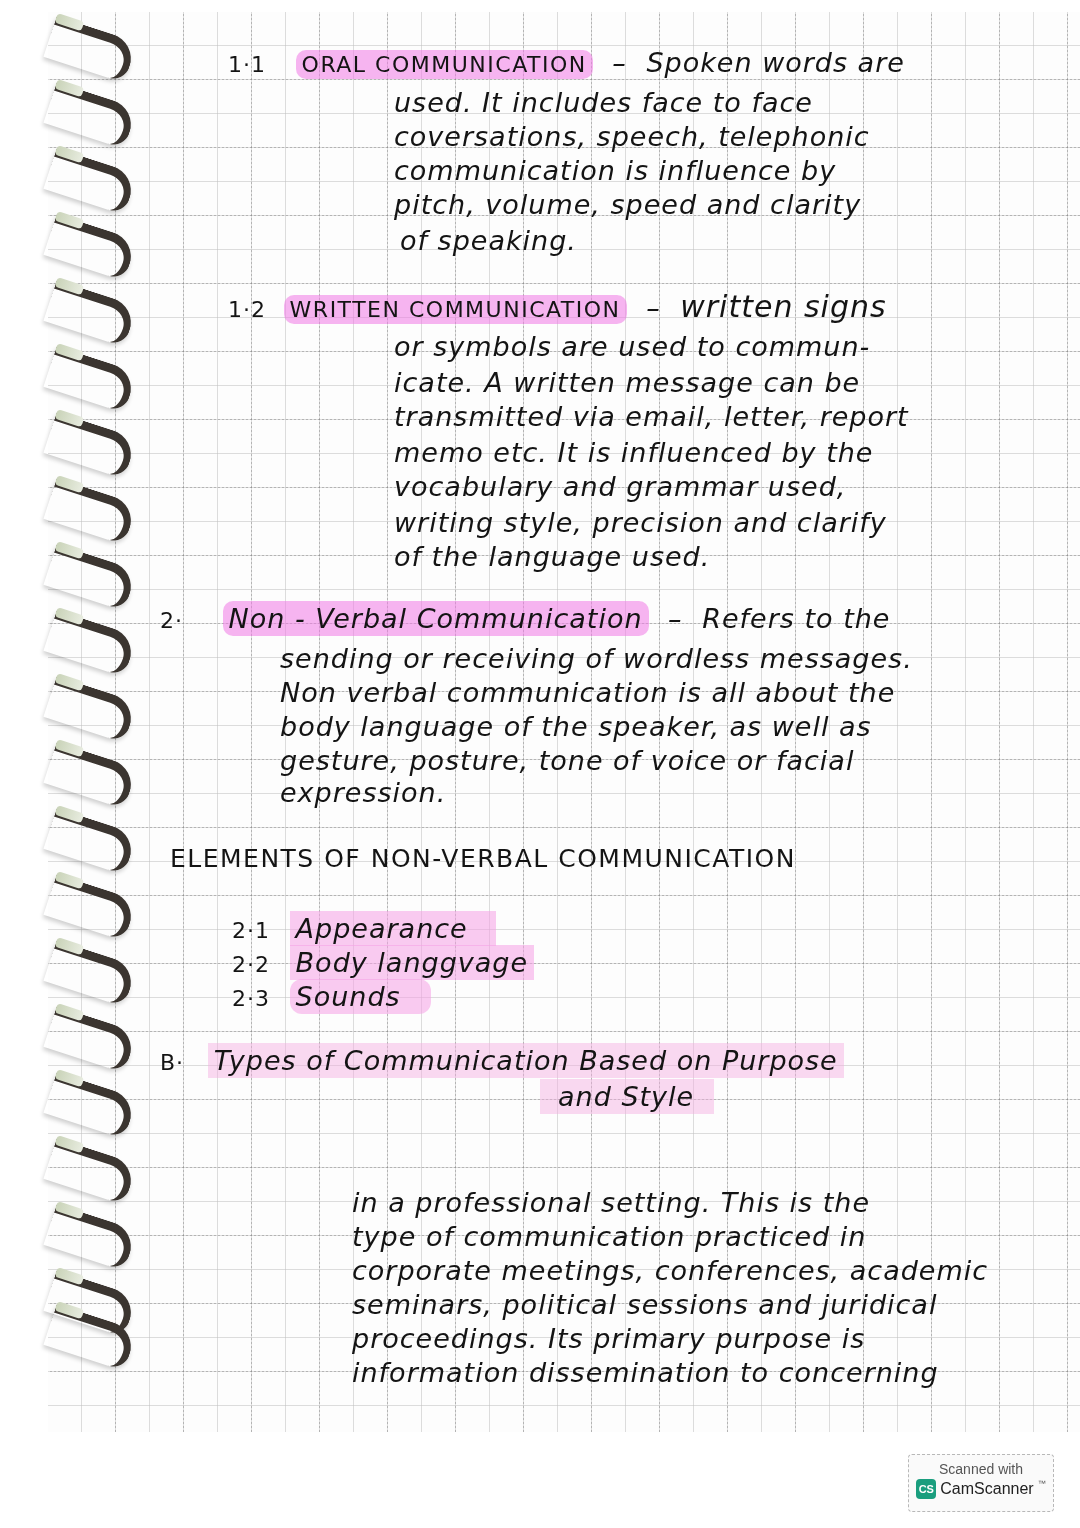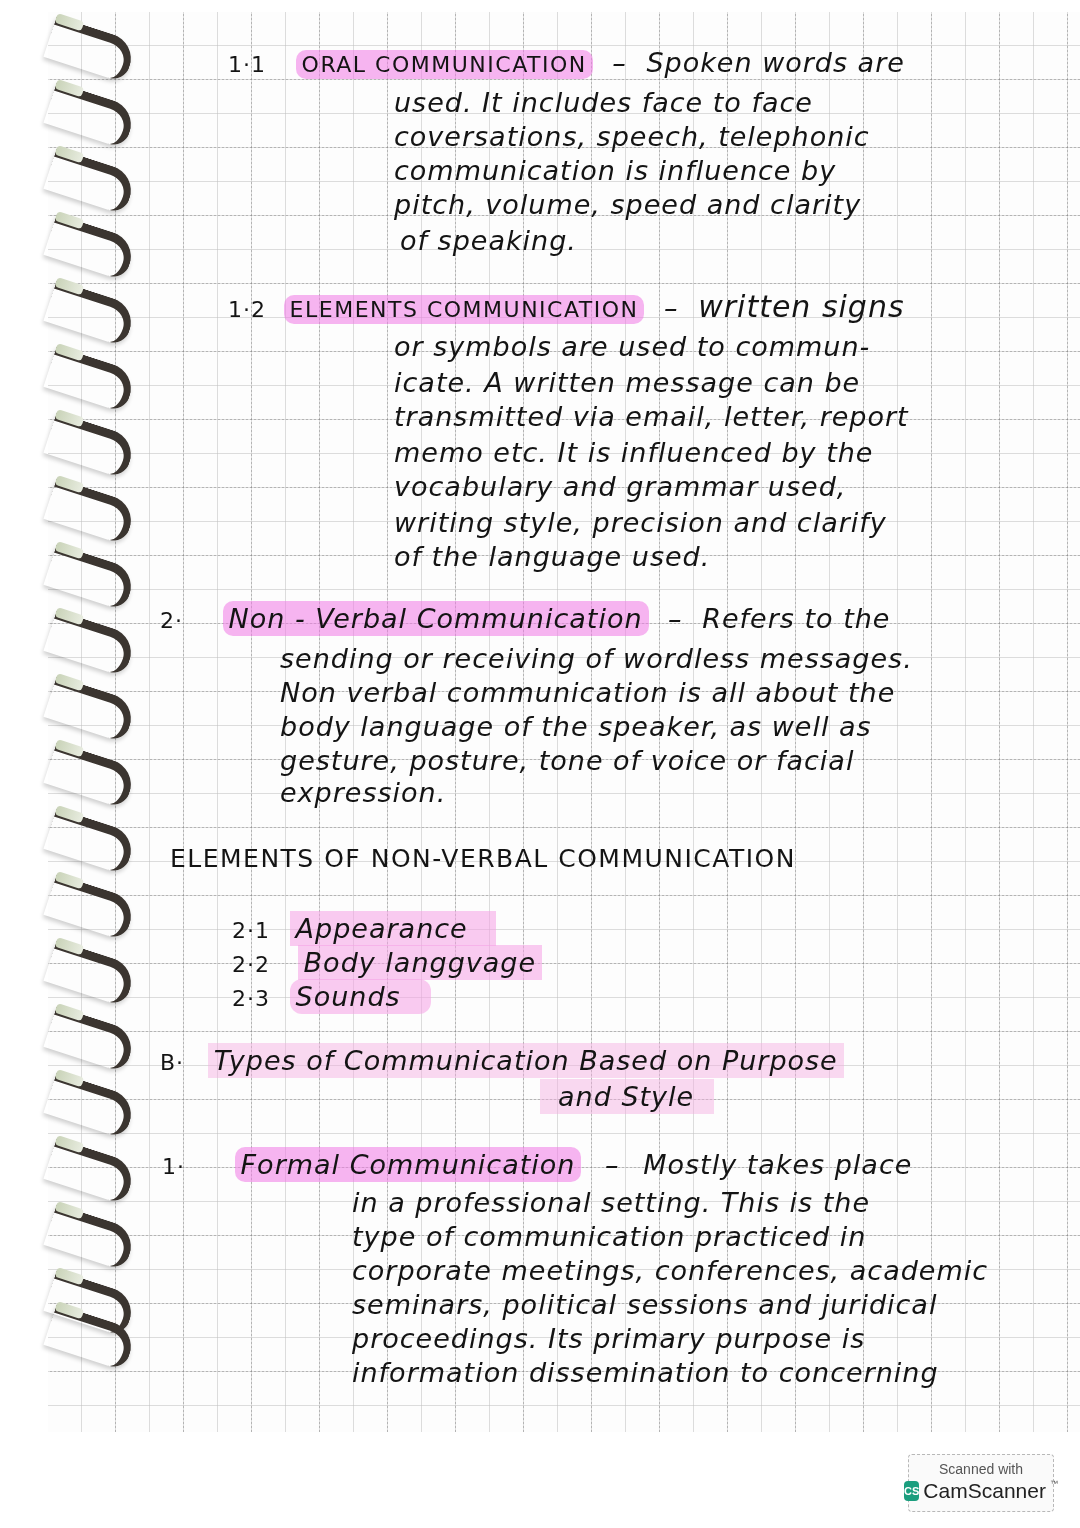--- a/index.html
+++ b/index.html
@@ -49,21 +49,21 @@
     position: absolute; left: 908px; top: 1454px; width: 144px; height: 56px;
     border: 1px dashed #b8b8b8; border-radius: 4px; background: #fafafa; z-index: 5;
     text-align: center; font-family: "Liberation Sans", sans-serif;
   }
   .badge .l1 { font-size: 14px; color: #555; margin-top: 6px; }
   .badge .l2 { display: flex; align-items: center; justify-content: center; gap: 4px; margin-top: 2px; }
   .cs-logo {
     width: 20px; height: 20px; background: #1a9e7e; color: #fff; border-radius: 4px;
     font-size: 11px; font-weight: bold; line-height: 20px;
   }
-  .badge .brand { font-size: 21px; color: #222; }
+  .badge .brand { font-size: 16px; color: #222; }
 </style>
 </head>
 <body>
 
 <div class="page"></div>
 
 <div class="spiral">
   <div class="ring" style="top:28px"></div>
   <div class="ring" style="top:94px"></div>
   <div class="ring" style="top:160px"></div>
@@ -96,21 +96,21 @@
     <span>Spoken words are</span>
   </div>
   <div class="hw" style="left:394px; top:86px;">used. It includes face to face</div>
   <div class="hw" style="left:394px; top:120px;">coversations, speech, telephonic</div>
   <div class="hw" style="left:394px; top:154px;">communication is influence by</div>
   <div class="hw" style="left:394px; top:188px;">pitch, volume, speed and clarity</div>
   <div class="hw" style="left:400px; top:224px;">of speaking.</div>
 
   <div class="hw" style="left:228px; top:290px;">
     <span class="num">1·2</span>
-    <span class="caps hl" style="margin-left:8px;">ELEMENTS COMMUNICATION</span>
+    <span class="caps hl" style="margin-left:8px;">WRITTEN COMMUNICATION</span>
     <span style="margin:0 10px;">–</span>
     <span style="font-size:30px;">written signs</span>
   </div>
   <div class="hw" style="left:394px; top:330px;">or symbols are used to commun-</div>
   <div class="hw" style="left:394px; top:366px;">icate. A written message can be</div>
   <div class="hw" style="left:394px; top:400px;">transmitted via email, letter, report</div>
   <div class="hw" style="left:394px; top:436px;">memo etc. It is influenced by the</div>
   <div class="hw" style="left:394px; top:470px;">vocabulary and grammar used,</div>
   <div class="hw" style="left:394px; top:506px;">writing style, precision and clarify</div>
   <div class="hw" style="left:394px; top:540px;">of the language used.</div>
@@ -127,41 +127,35 @@
   <div class="hw" style="left:280px; top:744px;">gesture, posture, tone of voice or facial</div>
   <div class="hw" style="left:280px; top:776px;">expression.</div>
 
   <div class="hw caps" style="left:170px; top:842px; font-size:25px;">ELEMENTS OF NON-VERBAL COMMUNICATION</div>
   <div class="hw" style="left:232px; top:912px;">
     <span class="num">2·1</span>
     <span class="hl-soft" style="margin-left:10px; padding-right:28px;">Appearance</span>
   </div>
   <div class="hw" style="left:232px; top:946px;">
     <span class="num">2·2</span>
-    <span class="hl-soft" style="margin-left:18px;">Body langgvage</span>
+    <span class="hl-soft" style="margin-left:10px;">Body langgvage</span>
   </div>
   <div class="hw" style="left:232px; top:980px;">
     <span class="num">2·3</span>
     <span class="hl-soft" style="margin-left:10px; padding-right:30px;border-radius:12px;">Sounds</span>
   </div>
 
   <div class="hw" style="left:160px; top:1044px;">
     <span class="num">B·</span>
     <span class="hl-soft" style="margin-left:14px; background:rgba(245,170,225,0.45);">Types of Communication Based on Purpose</span>
   </div>
   <div class="hw" style="left:540px; top:1080px;">
     <span class="hl-soft" style="background:rgba(245,170,225,0.45); padding-left:18px; padding-right:20px;">and Style</span>
   </div>
 
-  <div class="hw" style="left:162px; top:1148px;">
-    <span class="num">1·</span>
-    <span class="hl" style="margin-left:40px;">Formal Communication</span>
-    <span style="margin:0 14px;">–</span>
-    <span>Mostly takes place</span>
-  </div>
   <div class="hw" style="left:352px; top:1186px;">in a professional setting. This is the</div>
   <div class="hw" style="left:352px; top:1220px;">type of communication practiced in</div>
   <div class="hw" style="left:352px; top:1254px;">corporate meetings, conferences, academic</div>
   <div class="hw" style="left:352px; top:1288px;">seminars, political sessions and juridical</div>
   <div class="hw" style="left:352px; top:1322px;">proceedings. Its primary purpose is</div>
   <div class="hw" style="left:352px; top:1356px;">information dissemination to concerning</div>
 </div>
 
 <div class="badge">
   <div class="l1">Scanned with</div>

